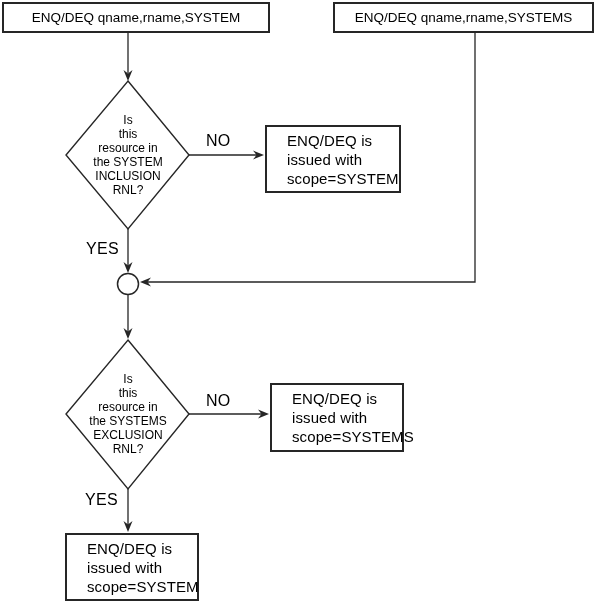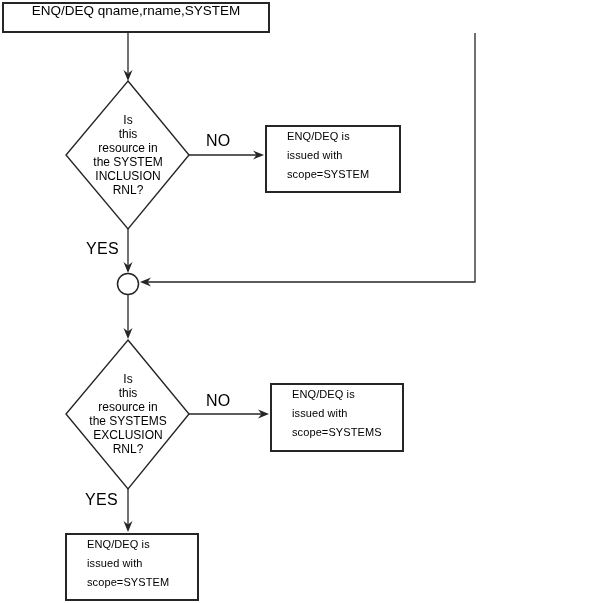--- a/index.html
+++ b/index.html
@@ -19,25 +19,26 @@
   .flow-svg{position:absolute;left:0;top:0;width:600px;height:603px;}
   .stroke{stroke:var(--line);fill:none;}
   .node-fill{fill:var(--bg);}
   .arrowhead{fill:var(--line);stroke:none;}
   .box{
     position:absolute;
     box-sizing:border-box;
     border:2px solid var(--line);
     background:var(--bg);
     display:flex;
+    align-items:center;
   }
   .box.center{justify-content:center;}
   .box-text{
     white-space:pre-line;
-    font-size:11px;
+    font-size:15px;
     line-height:19px;
     letter-spacing:0.1px;
   }
   .title-text{
     font-size:13.5px;
     line-height:14px;
     white-space:pre;
   }
   .result .box-text{padding-left:20px;}
   .diamond-text{
@@ -93,20 +94,23 @@
 
     <circle class="stroke node-fill" stroke-width="1.5" cx="128" cy="284" r="10.5"></circle>
 
     <polygon class="stroke node-fill" stroke-width="1.4" points="128,340 189,414 128,489 66,414"></polygon>
   </svg>
 
   <div class="box center" style="left:2px;top:2px;width:268px;height:31px;">
     <span class="title-text">ENQ/DEQ qname,rname,SYSTEM</span>
   </div>
 
+  <div class="box center" style="left:333px;top:2px;width:261px;height:31px;">
+    <span class="title-text">ENQ/DEQ qname,rname,SYSTEMS</span>
+  </div>
 
   <div class="diamond-text" style="left:66px;top:113px;">Is
 this
 resource in
 the SYSTEM
 INCLUSION
 RNL?</div>
 
   <div class="edge-label" style="left:206px;top:132px;">NO</div>
   <div class="edge-label" style="left:86px;top:240px;">YES</div>

